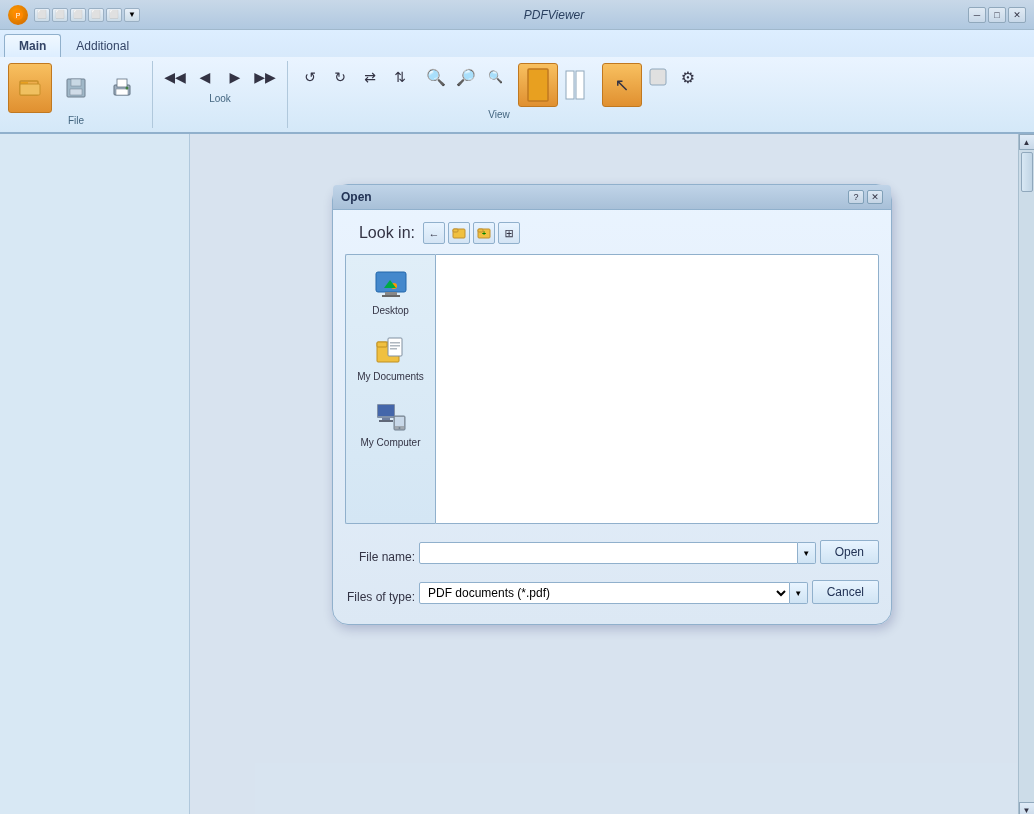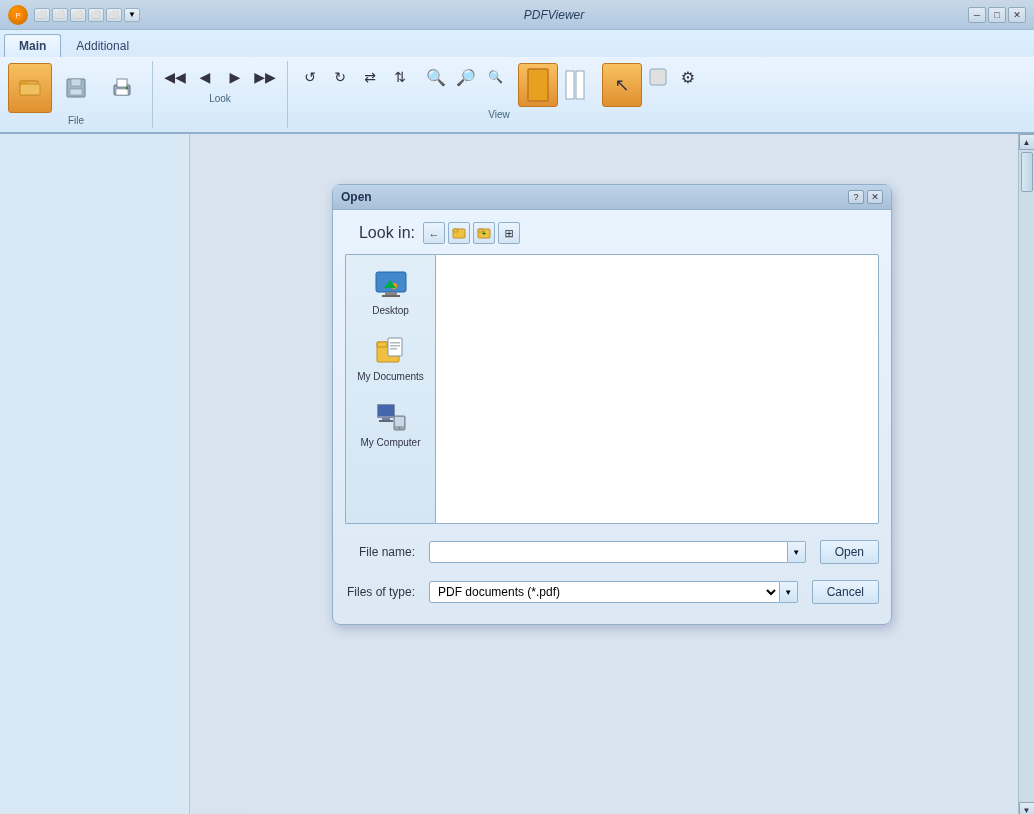--- a/index.html
+++ b/index.html
@@ -81,21 +81,21 @@
       top: 0; left: 0; right: 0; bottom: 0;
       background: rgba(180,200,220,0.3);
       display: flex;
       align-items: flex-start;
       justify-content: center;
       padding-top: 50px;
     }
     .dialog {
       background: linear-gradient(to bottom, #eaf4ff, #dce8f4);
       border: 1px solid #90b0cc;
-      border-radius: 8px;
+      border-radius: 16px;
       box-shadow: 2px 4px 12px rgba(0,0,80,0.2);
       width: 560px;
     }
     .dialog-titlebar {
       background: linear-gradient(to bottom, #c0d4e8, #a8c0d8);
       padding: 5px 8px;
       display: flex;
       justify-content: space-between;
       align-items: center;
       border-radius: 4px 4px 0 0;
@@ -114,21 +114,21 @@
 
     
     .file-browser { display: flex; gap: 0; margin-bottom: 10px; }
     .file-sidebar { width: 90px; background: linear-gradient(to bottom, #e0eef8, #d4e6f4); border: 1px solid #90b0cc; border-right: none; border-radius: 2px 0 0 2px; display: flex; flex-direction: column; align-items: center; padding: 8px 4px; gap: 8px; }
     .file-side-item { display: flex; flex-direction: column; align-items: center; gap: 2px; cursor: pointer; padding: 4px; border-radius: 3px; width: 80px; }
     .file-side-icon { width: 36px; height: 36px; display: flex; align-items: center; justify-content: center; font-size: 28px; }
     .file-side-label { font-size: 10px; color: #334; text-align: center; line-height: 1.2; }
     .file-main { flex: 1; background: white; border: 1px solid #90b0cc; border-radius: 0 2px 2px 0; min-height: 270px; }
 
     
-    .dialog-file-row { display: flex; align-items: center; gap: 14px; margin-bottom: 8px; margin-top: 16px; }
+    .dialog-file-row { display: flex; align-items: flex-end; gap: 4px; margin-bottom: 8px; margin-top: 16px; }
     .dialog-file-label { width: 70px; text-align: right; color: #334; font-size: 12px; flex-shrink: 0; }
     .file-name-input { flex: 1; height: 22px; border: 1px solid #90b0cc; background: white; padding: 0 4px; font-size: 12px; border-radius: 2px 0 0 2px; }
     .file-dropdown-btn { width: 18px; height: 22px; background: linear-gradient(to bottom, #e8f4ff, #d0e4f4); border: 1px solid #90b0cc; border-left: none; border-radius: 0 2px 2px 0; cursor: pointer; display: flex; align-items: center; justify-content: center; font-size: 8px; }
     .dialog-action-btn { height: 24px; padding: 0 14px; background: linear-gradient(to bottom, #e8f4ff, #d0e4f4); border: 1px solid #90b0cc; border-radius: 2px; cursor: pointer; font-size: 12px; color: #223355; white-space: nowrap; }
   </style>
 </head>
 <body>
 
 <div class="titlebar">
   <div class="titlebar-left">

